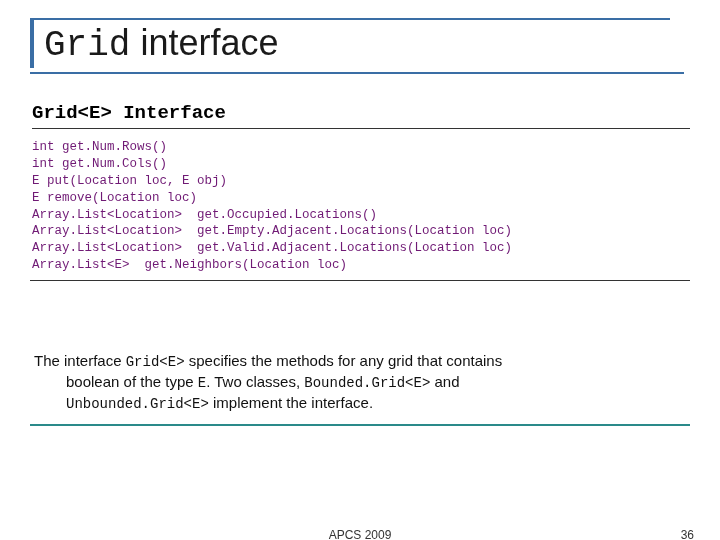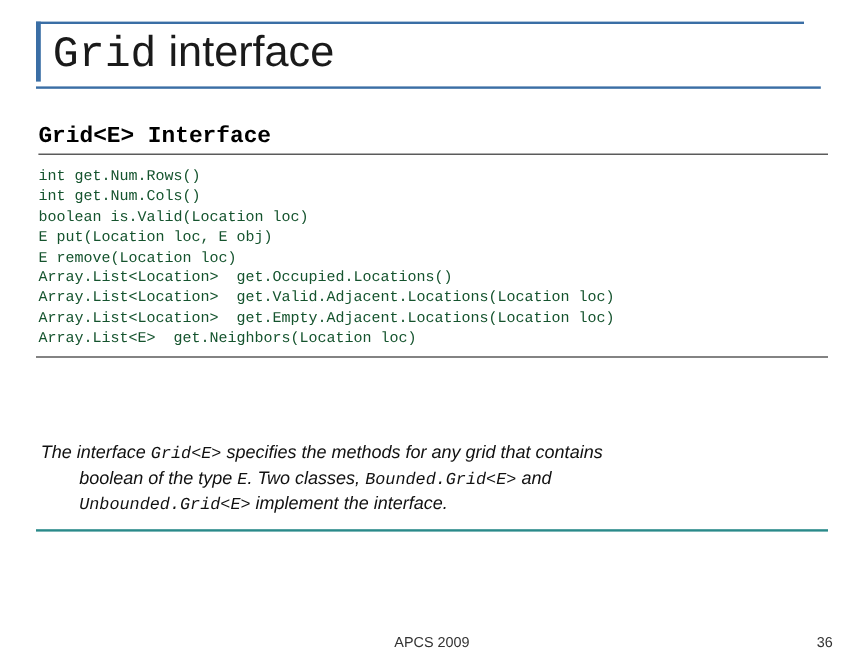--- a/index.html
+++ b/index.html
@@ -52,30 +52,29 @@
     border-bottom: 1px solid #333;
     padding-bottom: 4px;
     width: 100%;
     margin-top: 28px;
   }
   .code-line {
     font-family: "Courier New", monospace;
     font-size: 12.5px;
     line-height: 1.35;
     white-space: pre;
-    color: #14532d;
+    color: #701a75;
   }
   .desc {
     margin-top: 70px;
     font-size: 15px;
     color: #111;
     line-height: 1.35;
     padding-left: 4px;
     padding-right: 10px;
-    font-style: italic;
   }
   .desc .indent { padding-left: 32px; display: block; }
   .desc .mono { font-family: "Courier New", monospace; font-size: 14px; }
   .desc-rule {
     border: none;
     border-top: 2px solid #2a8a8a;
     margin-top: 10px;
     width: 660px;
   }
   .footer {
@@ -105,26 +104,25 @@
     <h1 class="title">
       <span class="mono">Grid</span><span> interface</span>
     </h1>
   </div>
   <hr class="title-rule">
 
   <div class="code-block">
     <div class="code-heading">Grid&lt;E&gt; Interface</div>
     <div class="code-line">int get.Num.Rows()</div>
     <div class="code-line">int get.Num.Cols()</div>
-    <div class="code-line">boolean is.Valid(Location loc)</div>
     <div class="code-line">E put(Location loc, E obj)</div>
     <div class="code-line">E remove(Location loc)</div>
     <div class="code-line">Array.List&lt;Location&gt;  get.Occupied.Locations()</div>
+    <div class="code-line">Array.List&lt;Location&gt;  get.Empty.Adjacent.Locations(Location loc)</div>
     <div class="code-line">Array.List&lt;Location&gt;  get.Valid.Adjacent.Locations(Location loc)</div>
-    <div class="code-line">Array.List&lt;Location&gt;  get.Empty.Adjacent.Locations(Location loc)</div>
     <div class="code-line">Array.List&lt;E&gt;  get.Neighbors(Location loc)</div>
   </div>
 
   <div class="desc">
     <span>The interface </span><span class="mono">Grid&lt;E&gt;</span><span> specifies the methods for any grid that contains</span>
     <span class="indent">
       <span>boolean of the type </span><span class="mono">E</span><span>. Two classes, </span><span class="mono">Bounded.Grid&lt;E&gt;</span><span> and</span>
     </span>
     <span class="indent">
       <span class="mono">Unbounded.Grid&lt;E&gt;</span><span> implement the interface.</span>

